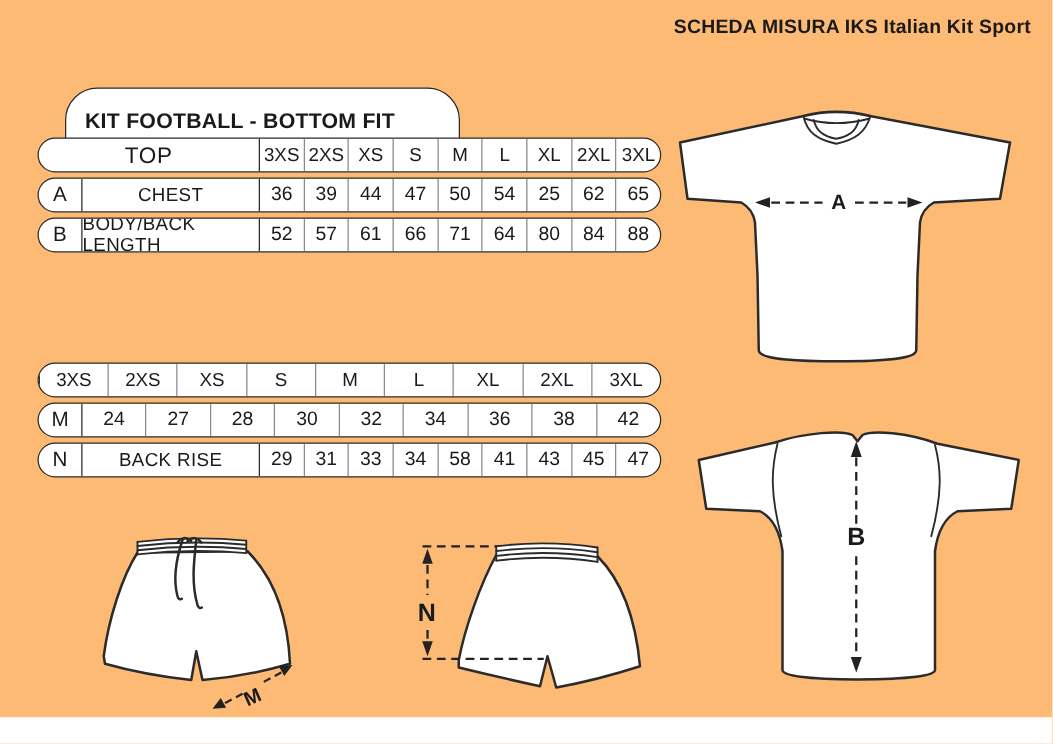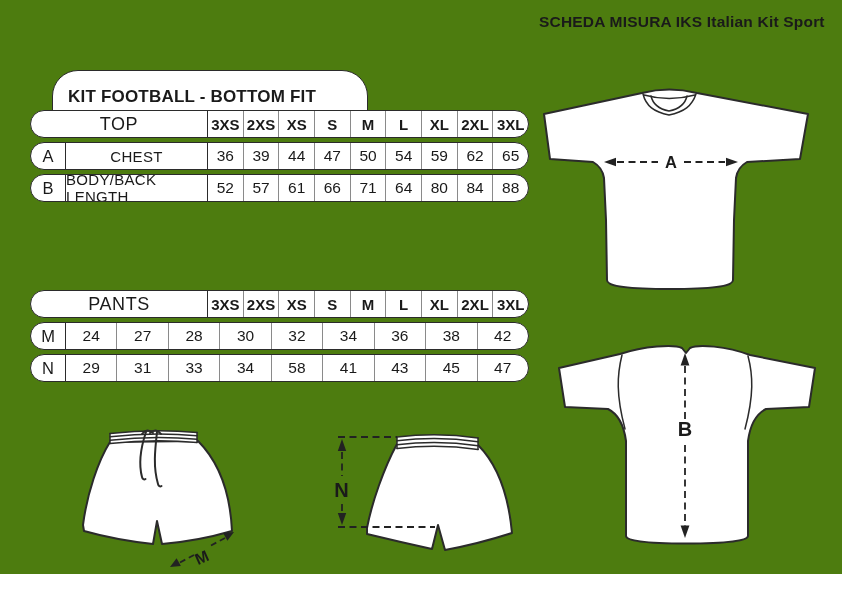--- a/index.html
+++ b/index.html
@@ -1,34 +1,34 @@
 <!DOCTYPE html>
 <html><head>
 <meta charset="utf-8">
 <style>
   * { margin:0; padding:0; box-sizing:border-box; }
   html,body { background:#ffffff; }
   body { font-family:"Liberation Sans", sans-serif; color:#1a1a1a; }
-  .sheet { position:relative; width:842px; height:574px; background:#4d7c0f; overflow:hidden;padding-left:43px; }
+  .sheet { position:relative; width:842px; height:574px; background:#fdba74; overflow:hidden;padding-left:43px; }
 
   .doc-title { position:absolute; left:539px; top:13px; font-size:15.5px; font-weight:bold; letter-spacing:.2px; white-space:nowrap; }
 
   .kit-tab { position:absolute; left:52px; top:70px; width:316px; height:52px;
              border:1.7px solid #2b2b2b; border-radius:26px 26px 0 0; background:#fff; z-index:1; }
   .kit-tab span { position:absolute; left:15px; top:16px; font-size:17px; font-weight:600; letter-spacing:.2px; white-space:nowrap; }
 
   .pill { position:absolute; left:30px; width:499px; height:28px; background:#fff;
           border:1.6px solid #2b2b2b; border-radius:15px; display:flex; z-index:2; overflow:hidden; }
   .cell { display:flex; align-items:center; justify-content:center; height:100%; }
   .sep     { border-left:1.3px solid #8a8a8a; }
   .sepdark { border-left:1.6px solid #2b2b2b; }
   .head-label { width:176px; font-size:18px; letter-spacing:.6px; }
   .key-cell   { width:34px;  font-size:16.5px; }
   .desc-cell  { width:142px; font-size:15px; letter-spacing:.3px; }
-  .size-cell  { flex:1 1 0; font-size:15px;font-weight:bold; }
+  .size-cell  { flex:1 1 0; font-size:15px; }
   .val-cell   { flex:1 1 0; font-size:15.5px; }
 
   svg { position:absolute; }
   svg text { font-family:"Liberation Sans", sans-serif; font-weight:bold; fill:#1a1a1a; }
   .line  { fill:none; stroke:#2b2b2b; stroke-width:2; stroke-linejoin:round; stroke-linecap:round; }
   .fillw { fill:#ffffff; }
   .thin  { fill:none; stroke:#2b2b2b; stroke-width:1.5; stroke-linejoin:round; stroke-linecap:round; }
   .dash  { fill:none; stroke:#222; stroke-width:1.8; stroke-dasharray:7 4.5; }
   .head  { fill:#222; stroke:none; }
 </style>
@@ -58,41 +58,40 @@
 
   <div class="pill" style="top:142px">
     <div class="cell key-cell">A</div>
     <div class="cell desc-cell sepdark">CHEST</div>
     <div class="cell val-cell sepdark">36</div>
     <div class="cell val-cell sep">39</div>
     <div class="cell val-cell sep">44</div>
     <div class="cell val-cell sep">47</div>
     <div class="cell val-cell sep">50</div>
     <div class="cell val-cell sep">54</div>
-    <div class="cell val-cell sep">59</div>
+    <div class="cell val-cell sep">25</div>
     <div class="cell val-cell sep">62</div>
     <div class="cell val-cell sep">65</div>
   </div>
 
   <div class="pill" style="top:174px">
     <div class="cell key-cell">B</div>
     <div class="cell desc-cell sepdark">BODY/BACK LENGTH</div>
     <div class="cell val-cell sepdark">52</div>
     <div class="cell val-cell sep">57</div>
     <div class="cell val-cell sep">61</div>
     <div class="cell val-cell sep">66</div>
     <div class="cell val-cell sep">71</div>
     <div class="cell val-cell sep">64</div>
     <div class="cell val-cell sep">80</div>
     <div class="cell val-cell sep">84</div>
     <div class="cell val-cell sep">88</div>
   </div>
 
   <div class="pill" style="top:290px">
-    <div class="cell head-label">PANTS</div>
     <div class="cell size-cell sepdark">3XS</div>
     <div class="cell size-cell sep">2XS</div>
     <div class="cell size-cell sep">XS</div>
     <div class="cell size-cell sep">S</div>
     <div class="cell size-cell sep">M</div>
     <div class="cell size-cell sep">L</div>
     <div class="cell size-cell sep">XL</div>
     <div class="cell size-cell sep">2XL</div>
     <div class="cell size-cell sep">3XL</div>
   </div>
@@ -105,20 +104,21 @@
     <div class="cell val-cell sep">30</div>
     <div class="cell val-cell sep">32</div>
     <div class="cell val-cell sep">34</div>
     <div class="cell val-cell sep">36</div>
     <div class="cell val-cell sep">38</div>
     <div class="cell val-cell sep">42</div>
   </div>
 
   <div class="pill" style="top:354px">
     <div class="cell key-cell">N</div>
+    <div class="cell desc-cell sepdark">BACK RISE</div>
     <div class="cell val-cell sepdark">29</div>
     <div class="cell val-cell sep">31</div>
     <div class="cell val-cell sep">33</div>
     <div class="cell val-cell sep">34</div>
     <div class="cell val-cell sep">58</div>
     <div class="cell val-cell sep">41</div>
     <div class="cell val-cell sep">43</div>
     <div class="cell val-cell sep">45</div>
     <div class="cell val-cell sep">47</div>
   </div>

